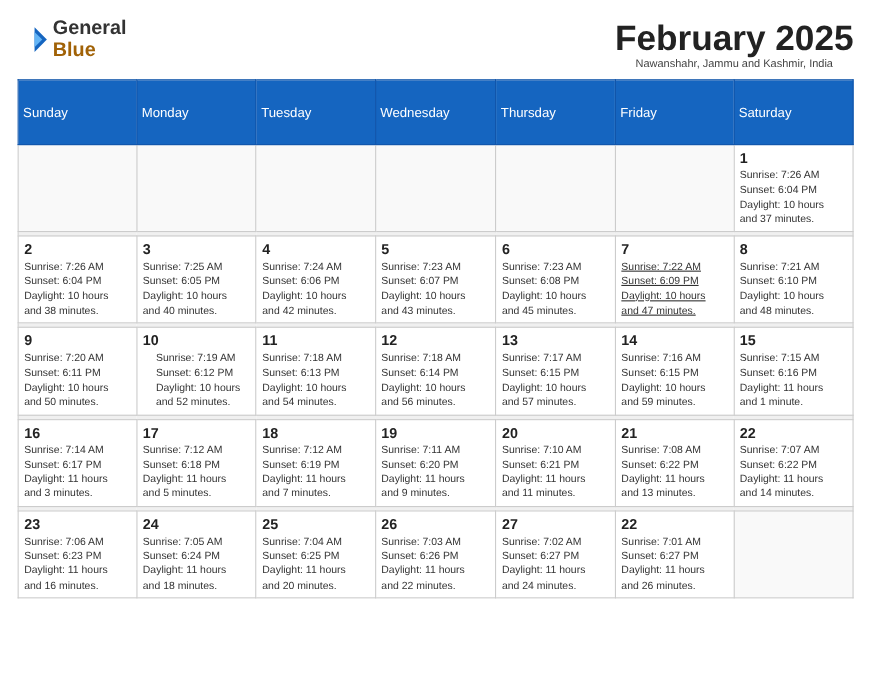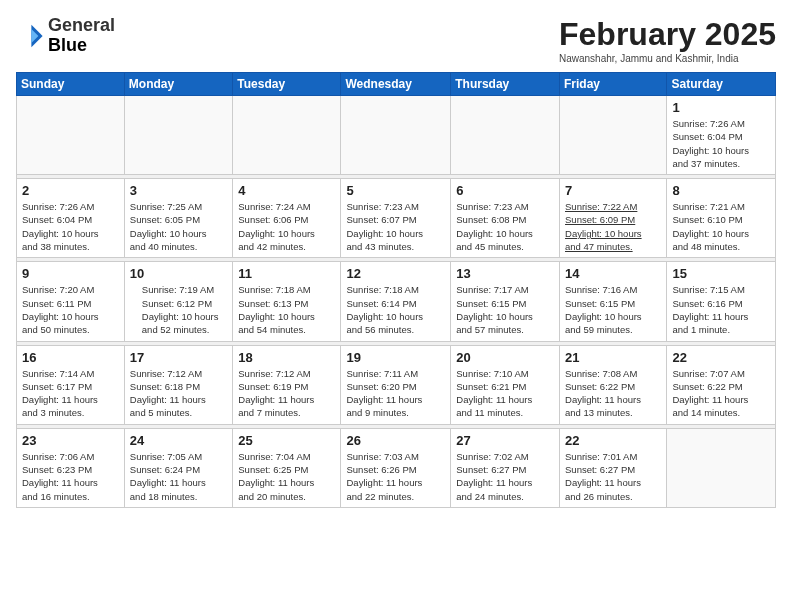--- a/index.html
+++ b/index.html
@@ -20,48 +20,48 @@
       display: flex;
       align-items: center;
       gap: 4px;
     }
     .logo-text {
       font-size: 18px;
       font-weight: bold;
       line-height: 1.1;
     }
     .logo-general { color: #333; }
-    .logo-blue { color: #000000; }
+    .logo-blue { color: #a16207; }
     .logo-icon {
       width: 28px;
       height: 28px;
     }
     .title-block {
-      text-align: left;
+      text-align: center;
     }
     .month-year {
       font-size: 32px;
       font-weight: bold;
       color: #222;
     }
     .location {
       font-size: 10px;
       color: #444;
     }
     .calendar {
       width: 100%;
       border-collapse: collapse;
       border: 1px solid #ccc;
     }
     .calendar th {
       background: #1565c0;
       color: #fff;
       font-size: 12px;
-      font-weight: bold;
-      padding: 4px 4px;
+      font-weight: normal;
+      padding: 22px 4px;
       text-align: left;
       border: 1px solid #1155aa;
     }
     .calendar td {
       vertical-align: top;
       border: 1px solid #ccc;
       padding: 4px 5px;
       width: 113px;
       min-height: 80px;
       font-size: 10px;

